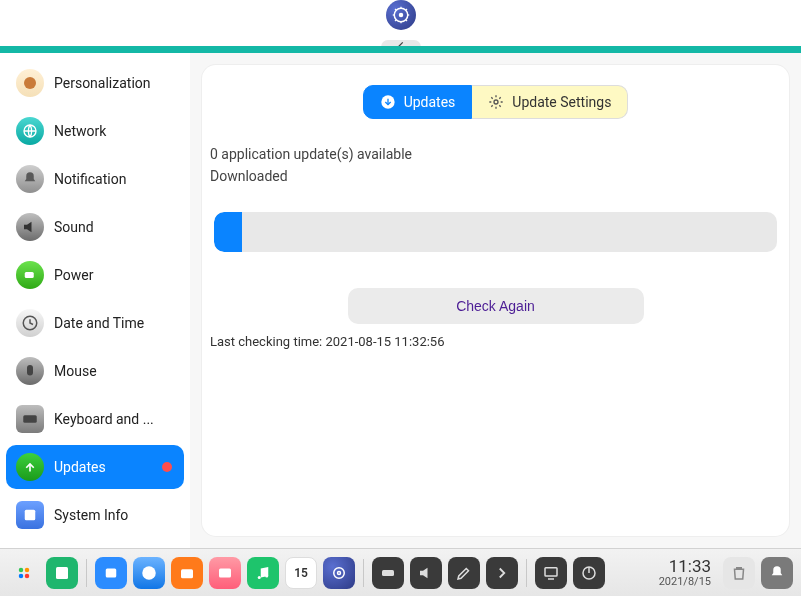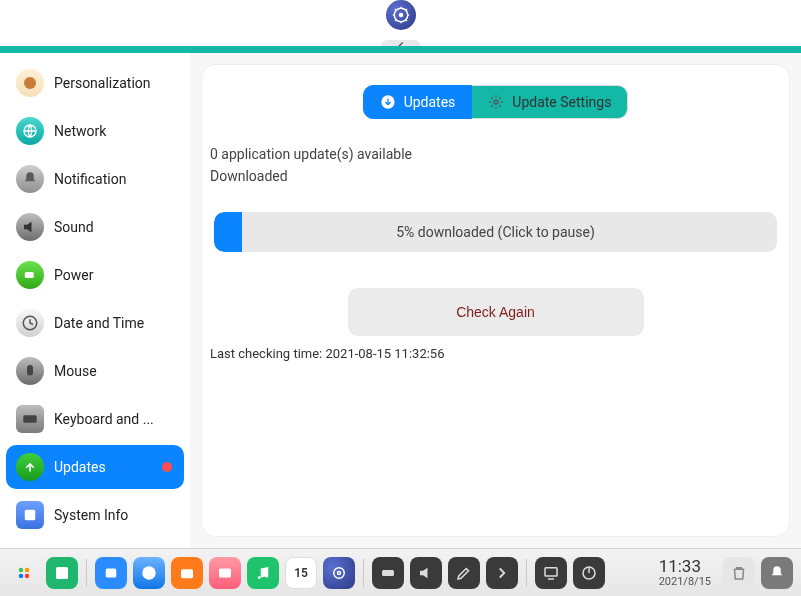--- a/index.html
+++ b/index.html
@@ -77,56 +77,56 @@
   .content {
     background:#fff;border-radius:14px;padding:16px 8px;
     height:100%; box-shadow:0 0 0 1px #eee;
   }
   .tab-group {
     display:flex;justify-content:center;margin-top:4px;margin-bottom:24px;
   }
   .tab-pill {
     display:flex;align-items:center;gap:8px;
     padding:8px 16px;font-size:14px;cursor:pointer;
-    border:1px solid #ddd;background:#14b8a6;color:#333;
+    border:1px solid #ddd;background:#fef9c3;color:#333;
   }
   .tab-pill:first-child{border-radius:10px 0 0 10px;}
   .tab-pill:last-child{border-radius:0 10px 10px 0;border-left:none;}
   .tab-pill.active{background:#0a84ff;color:#fff;border-color:#0a84ff;}
   .tab-pill svg{width:16px;height:16px;}
   .status-lines { font-size:14px;color:#444;line-height:1.6;margin-bottom:24px; }
   .progress-bar {
     height:40px;border-radius:10px;background:#e8e8e8;position:relative;
     display:flex;align-items:center;justify-content:center;
     font-size:14px;color:#444;cursor:pointer;margin:0 4px 36px 4px;overflow:hidden;
   }
   .progress-fill{
     position:absolute;left:0;top:0;bottom:0;width:5%;
     background:#0a84ff;border-radius:10px 0 0 10px;
   }
   .progress-label{position:relative;z-index:2;}
   .secondary-btn{
-    display:block;margin:0 auto 10px auto;width:296px;height:48px;border-radius:10px;
-    background:#ebebeb;color:#7f1d1d;font-size:14px;border:none;cursor:pointer;
+    display:block;margin:0 auto 10px auto;width:296px;height:36px;border-radius:10px;
+    background:#ebebeb;color:#4c1d95;font-size:14px;border:none;cursor:pointer;
   }
   .last-check{ text-align:left;font-size:13px;color:#333;margin-top:4px; }
   
   .taskbar {
     height:48px;background:linear-gradient(#f2f2f2,#e6e6e6);
     border-top:1px solid #d2d2d2;
     display:flex;align-items:center;padding:0 8px;gap:6px;
   }
   .tb-ic{
     width:32px;height:32px;border-radius:8px;display:flex;align-items:center;justify-content:center;
     flex-shrink:0;cursor:pointer;
   }
   .tb-ic.dark{background:#3a3a3a;}
   .tb-ic svg{width:18px;height:18px;}
   .tb-div{width:1px;height:28px;background:#c8c8c8;margin:0 2px;}
-  .clock{margin-left:auto;line-height:1.05;color:#333;padding-right:6px;}
+  .clock{margin-left:auto;text-align:right;line-height:1.05;color:#333;padding-right:6px;}
   .clock .time{font-size:17px;}
   .clock .date{font-size:11px;color:#555;}
 </style>
 </head>
 <body>
 
 <div class="topbar">
   <div class="app-logo">
     <svg viewBox="0 0 24 24">
         <circle cx="12" cy="12" r="9" fill="none" stroke="#fff" stroke-width="2"></circle>
@@ -291,21 +291,20 @@
         </div>
       </div>
 
       <div class="status-lines">
         <div>0 application update(s) available</div>
         <div>Downloaded</div>
       </div>
 
       <div class="progress-bar">
         <div class="progress-fill" style="width: 5%;"></div>
-        <span class="progress-label">5% downloaded (Click to pause)</span>
       </div>
 
       <button class="secondary-btn">Check Again</button>
       <div class="last-check">Last checking time: 2021-08-15 11:32:56</div>
     </div>
   </div>
 </div>
 
 <div class="taskbar">
   <div class="tb-ic">

